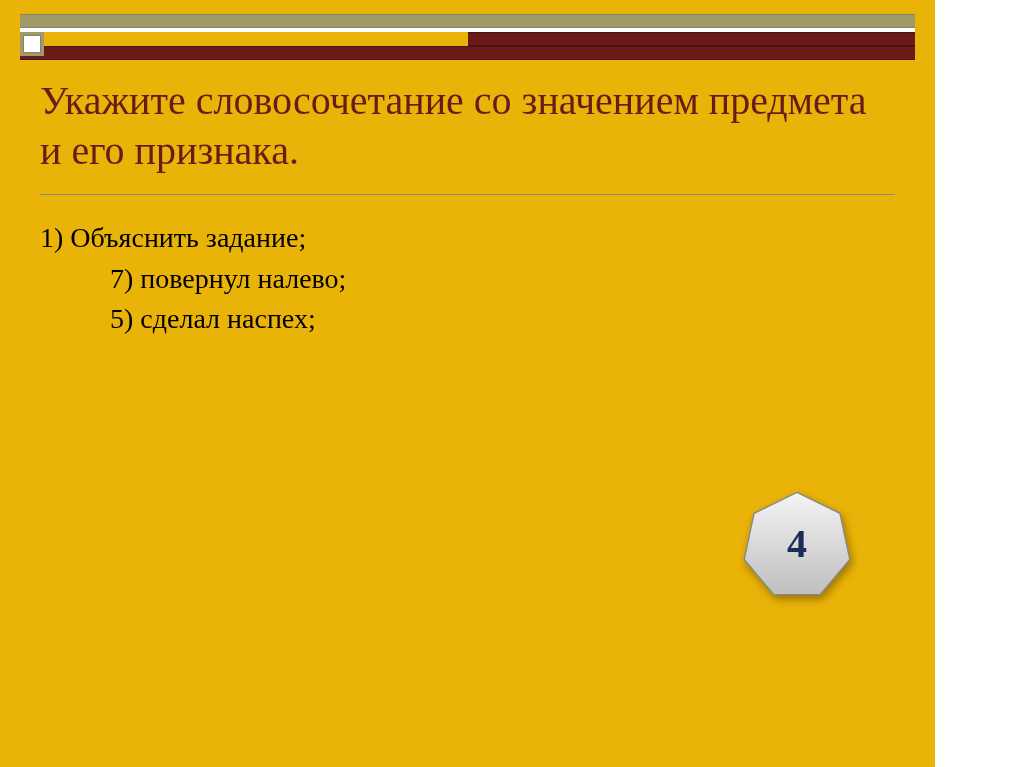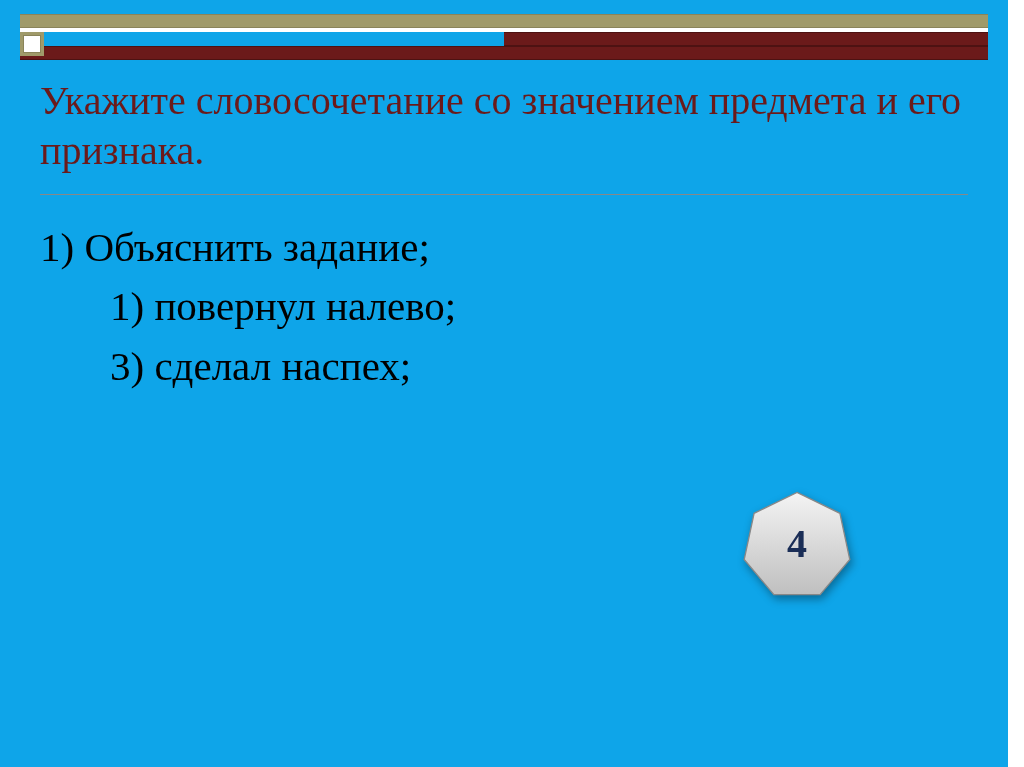--- a/index.html
+++ b/index.html
@@ -1,21 +1,21 @@
 <!DOCTYPE html>
 <html><head>
 <meta charset="utf-8">
 <style>
   * { margin: 0; padding: 0; box-sizing: border-box; }
   html, body { width: 1024px; height: 767px; font-family: "Times New Roman", serif; background: #fff; }
   .slide {
-    width: 1008px;
+    width: 935px;
     height: 767px;
     position: relative;
-    background: #0ea5e9;
+    background: #eab308;
   }
   .top-bars {
     position: absolute;
     top: 14px;
     left: 20px;
     right: 20px;
   }
   .bar-olive {
     height: 14px;
     background: #a09a6a;
@@ -58,21 +58,21 @@
     font-weight: normal;
   }
   .body-block {
     position: absolute;
     top: 218px;
     left: 40px;
     right: 40px;
   }
   .body-text {
     color: #000;
-    font-size: 41px;
+    font-size: 28px;
     line-height: 1.45;
   }
   .body-text .indent {
     display: block;
     padding-left: 70px;
   }
   .last-punct { color: #6b1a1a; }
   .heptagon-wrap {
     position: absolute;
     top: 488px;
@@ -107,22 +107,22 @@
   </div>
   <div class="square"></div>
 
   <div class="title-block">
     <h1 class="title">Укажите словосочетание со значением предмета и его признака.</h1>
   </div>
 
   <div class="body-block">
     <div class="body-text">
       <span>1) Объяснить задание;</span>
-      <span class="indent">1) повернул налево;</span>
-      <span class="indent">3) сделал наспех;</span>
+      <span class="indent">7) повернул налево;</span>
+      <span class="indent">5) сделал наспех;</span>
     </div>
   </div>
 
   <div class="heptagon-wrap">
     <svg viewBox="0 0 100 100">
       <defs>
         <linearGradient id="g" x1="0" y1="0" x2="0" y2="1">
           <stop offset="0%" stop-color="#f4f4f4"></stop>
           <stop offset="100%" stop-color="#bfbfbf"></stop>
         </linearGradient>

